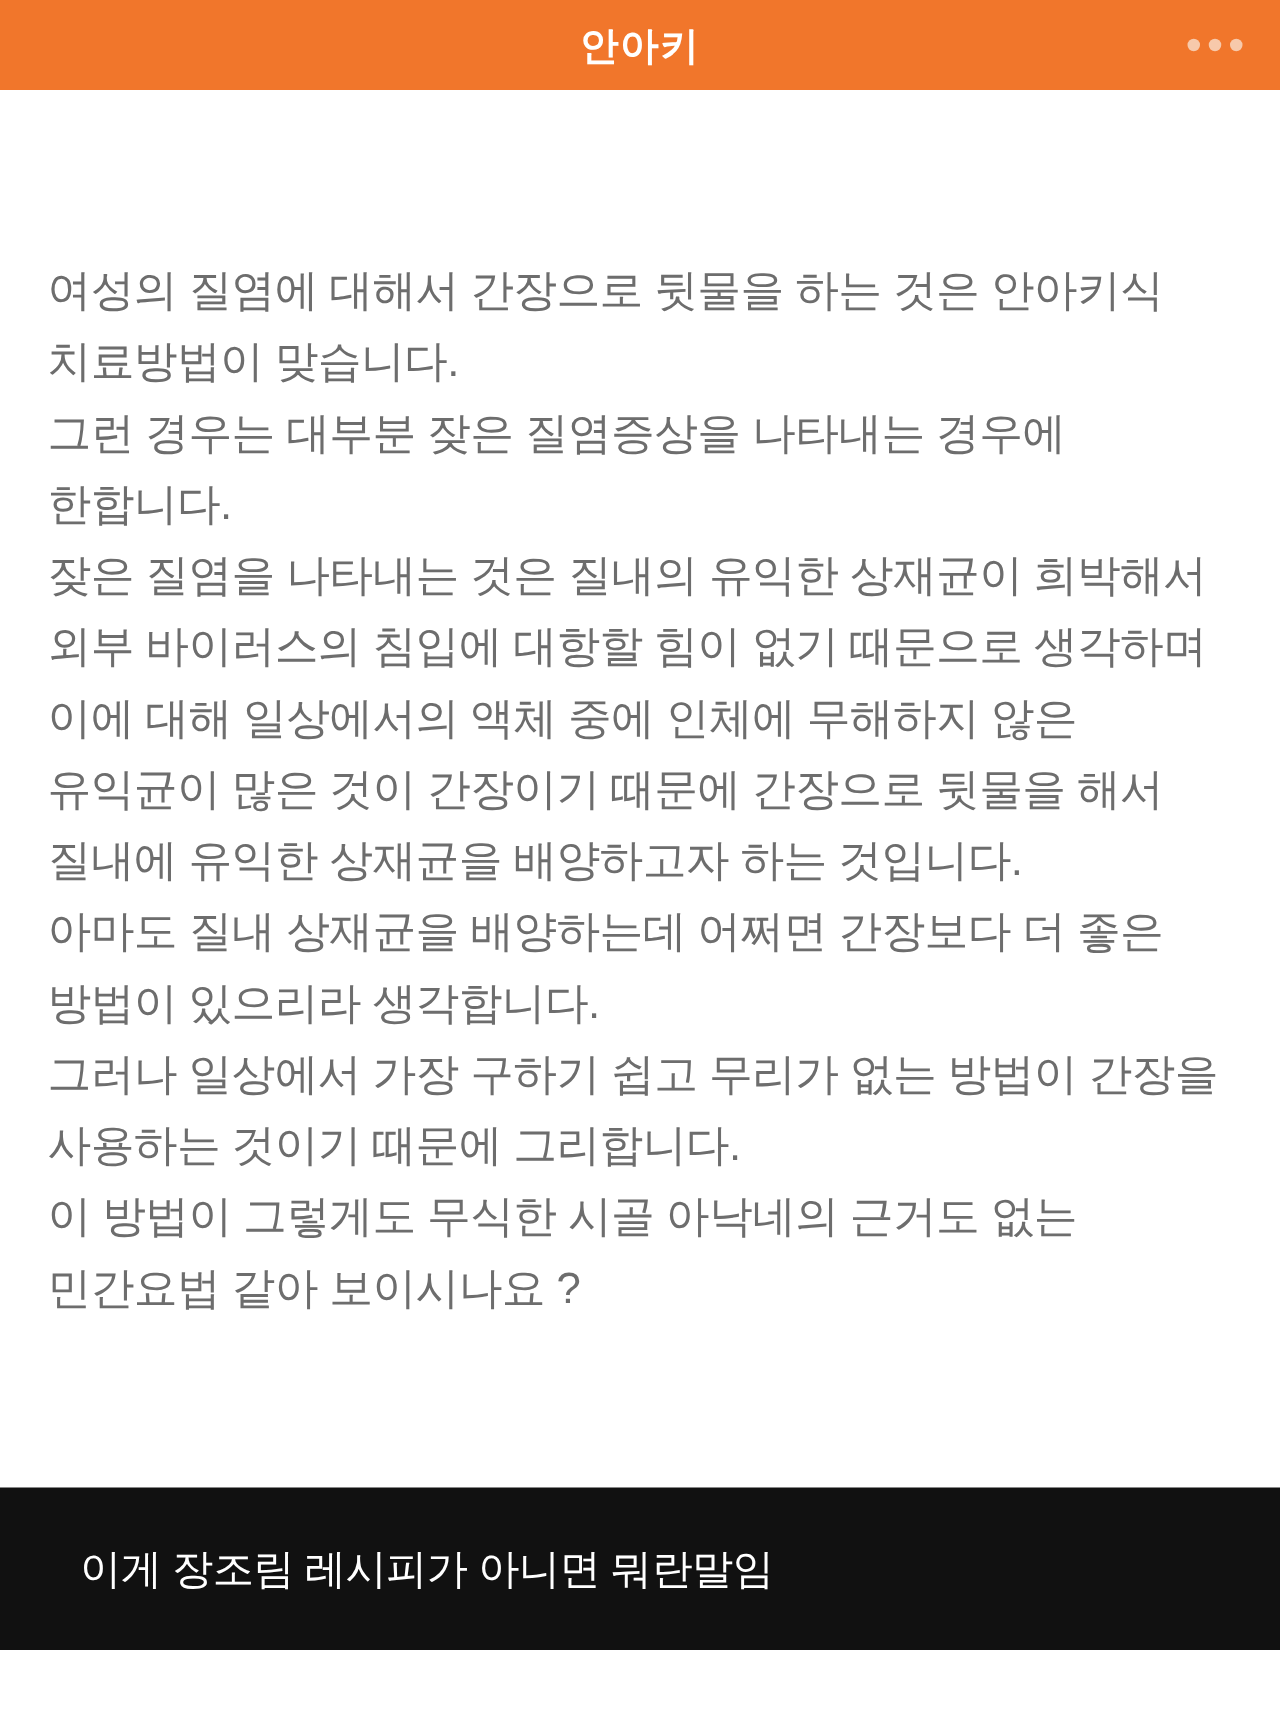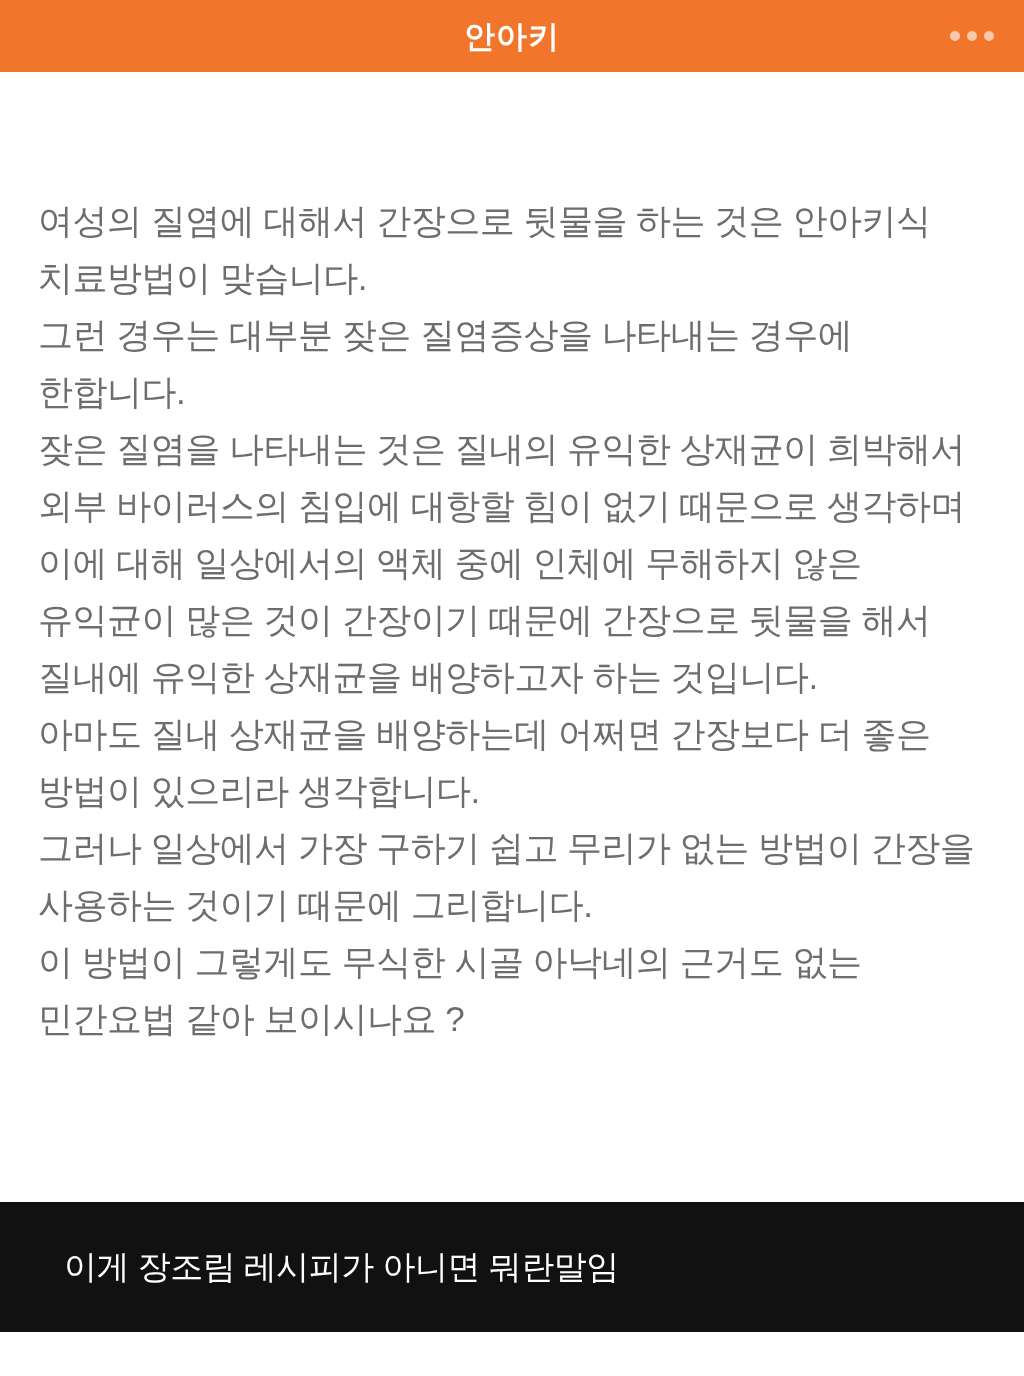--- a/index.html
+++ b/index.html
@@ -13,20 +13,21 @@
     font-family: "Liberation Sans", sans-serif;
     overflow: hidden;
   }
   .screen {
     position: relative;
     width: 1024px;
     height: 1376px;
     background: #ffffff;
     display: flex;
     flex-direction: column;
+    gap: 12px;
   }
 
   
   .appbar {
     position: relative;
     height: 72px;
     background: #f1762b;
     flex: 0 0 auto;
     display: flex;
     align-items: center;

